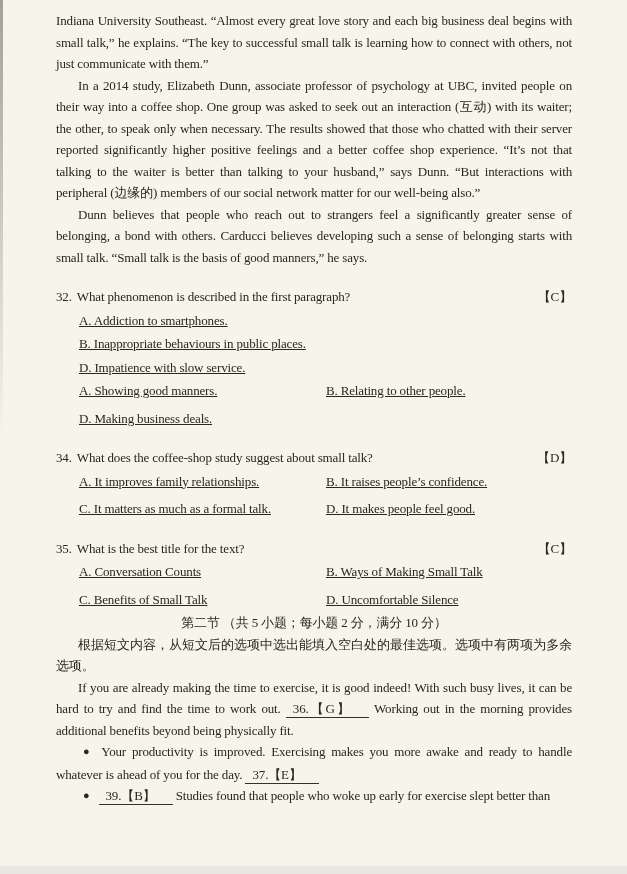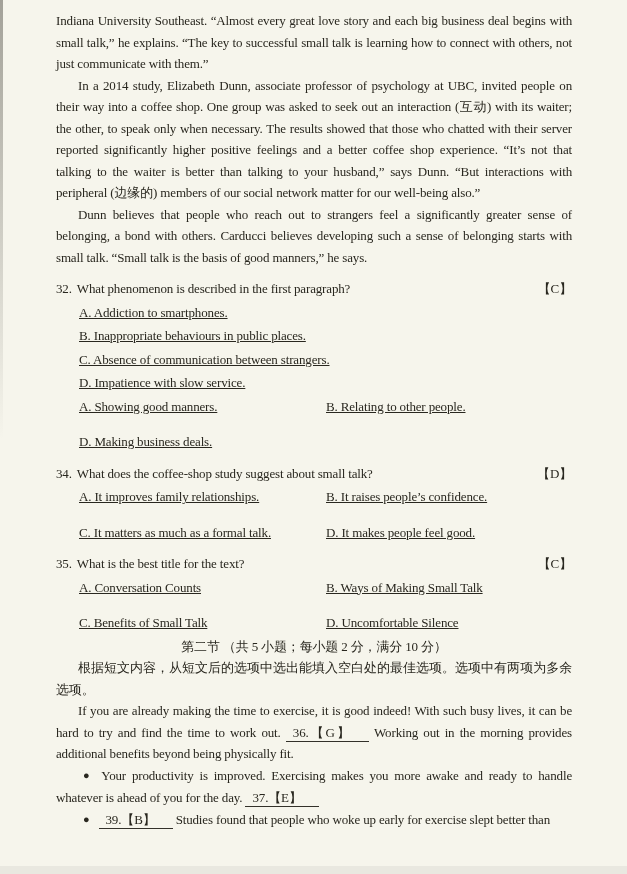--- a/index.html
+++ b/index.html
@@ -15,27 +15,27 @@
     position:absolute;left:0;top:0;width:3px;height:440px;
     background:linear-gradient(to bottom, rgba(80,78,70,.5), rgba(80,78,70,0));
   }
   .content{
     position:absolute;left:56px;top:10px;width:516px;
     font-size:13px;line-height:21.5px;letter-spacing:-0.15px;
   }
   p{margin:0;}
   .para{text-align:justify;}
   .indent{text-indent:22px;}
-  .q-line{display:flex;justify-content:flex-end;margin-top:10px;line-height:21.5px;}
+  .q-line{display:flex;justify-content:flex-end;margin-top:18px;line-height:21.5px;}
   .q-num{white-space:nowrap;}
   .q-txt{margin-left:5px;flex:1;}
   .answer{white-space:nowrap;margin-left:8px;}
   .opts{margin-left:23px;text-decoration:underline;}
   .opts.stack .opt{line-height:21.5px;margin:2px 0;}
-  .opts.grid{display:grid;grid-template-columns:247px auto;row-gap:14px;margin-top:2px;margin-bottom:2px;}
+  .opts.grid{display:grid;grid-template-columns:247px auto;row-gap:6px;margin-top:2px;margin-bottom:2px;}
   .opts.grid .opt{line-height:21.5px;}
   .cn-heading{margin-top:2px;line-height:21.5px;text-align:center;}
   .blank{
     border-bottom:1.2px solid #33312a;
     padding:0 17px 1px 7px;
     white-space:nowrap;
   }
   .bullet-para{text-indent:27px;text-align:justify;}
   .bullet-dot{margin-right:9px;font-size:11px;position:relative;top:-1px;}
 </style>
@@ -52,21 +52,20 @@
 
     <div>
       <div class="q-line">
         <span class="q-num">32.</span>
         <span class="q-txt">What phenomenon is described in the first paragraph?</span>
         <span class="answer">【C】</span>
       </div>
       <div class="opts stack">
         <div class="opt">A. Addiction to smartphones.</div>
         <div class="opt">B. Inappropriate behaviours in public places.</div>
-        <div class="opt">C. Absence of communication between strangers.</div>
         <div class="opt">D. Impatience with slow service.</div>
       </div>
     </div>
 
     <div>
       <div class="opts grid">
         <div class="opt">A. Showing good manners.</div>
         <div class="opt">B. Relating to other people.</div>
         <div class="opt">D. Making business deals.</div>
       </div>

